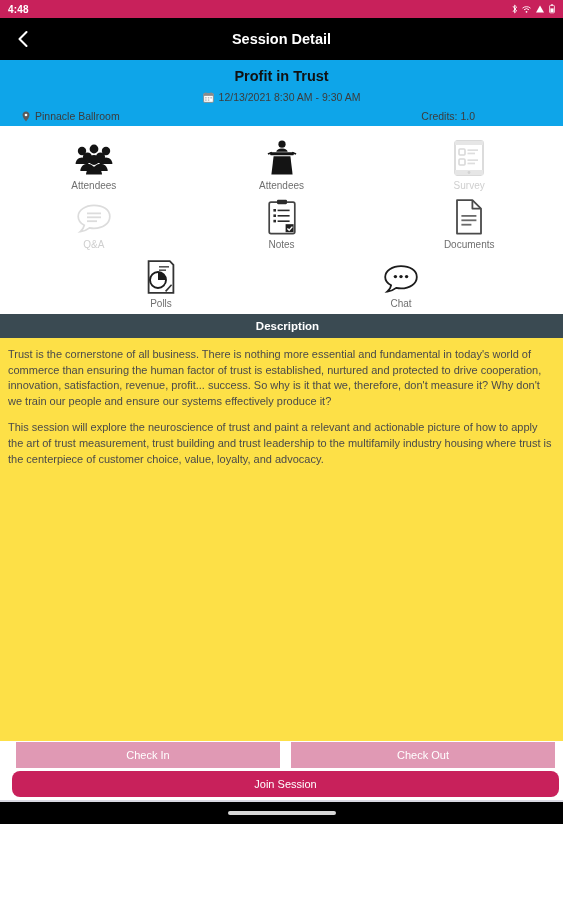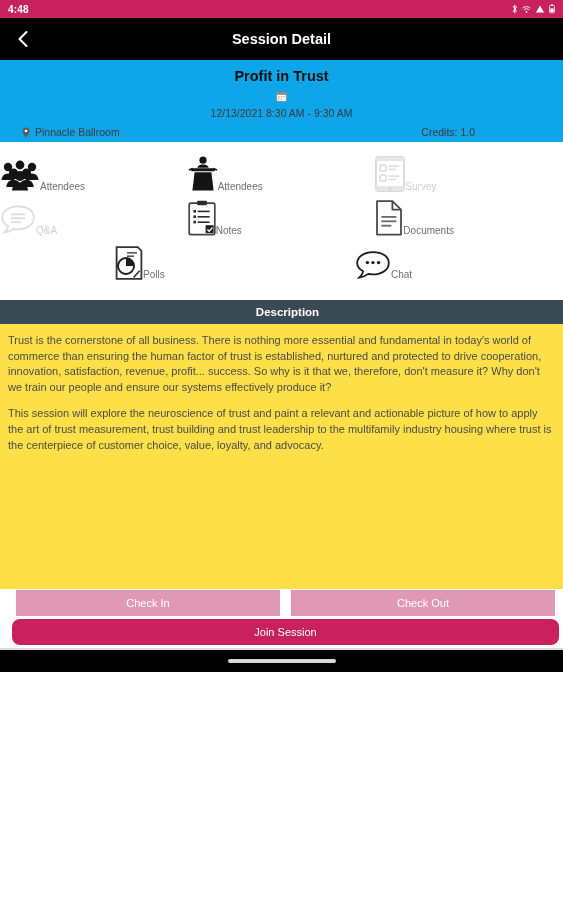--- a/index.html
+++ b/index.html
@@ -4,21 +4,21 @@
 <style>
   * { margin:0; padding:0; box-sizing:border-box; }
   html, body {
     width:563px; height:900px;
     font-family:"Liberation Sans", sans-serif;
     background:#ffffff;
     overflow:hidden;
   }
   #app {
     position:relative;
-    width:563px; height:672px;
+    width:563px; height:824px;
     display:flex; flex-direction:column;
   }
 
   
   .statusbar {
     height:18px; flex:0 0 18px;
     background:#C8215B;
     display:flex; align-items:center; justify-content:space-between;
     padding:0 8px;
     color:#ffffff;
@@ -47,40 +47,40 @@
   }
 
   
   .session-head { flex:0 0 auto; background:#0ea5e9; padding:8px 0 4px 0; }
   .session-title {
     text-align:center; font-size:14.5px; font-weight:bold; color:#111111;
     margin-bottom:7px;
   }
   .session-datetime {
     display:flex; align-items:center; justify-content:center; gap:5px;
-    font-size:10.5px; color:#3c3c3c; margin-bottom:7px;flex-direction:column;
+    font-size:10.5px; color:#3c3c3c; margin-bottom:7px;
   }
   .session-meta {
     display:flex; align-items:center; justify-content:space-between;
     padding:0 22px;
     font-size:10.5px; color:#3c3c3c;
   }
   .session-loc { display:flex; align-items:center; gap:5px; }
   .session-credits { padding-right:66px; }
 
   
   .icon-grid {
     flex:0 0 auto;
     padding:8px 0 6px 0;
     background:#ffffff;
   }
   .icon-row { display:flex; width:100%; }
   .icon-cell {
     flex:1 1 0;
-    display:flex; flex-direction:row; align-items:flex-end;
+    display:flex; flex-direction:column; align-items:center;
     padding:4px 0 2px 0;
     cursor:pointer;
   }
   .icon-art { height:38px; display:flex; align-items:flex-end; justify-content:center; }
   .icon-art svg { display:block; }
   .icon-label {
     margin-top:4px; font-size:10px; color:#6f6f6f; text-align:center;
     line-height:1.1;
   }
   .icon-cell.disabled .icon-label { color:#cfcfcf; }

